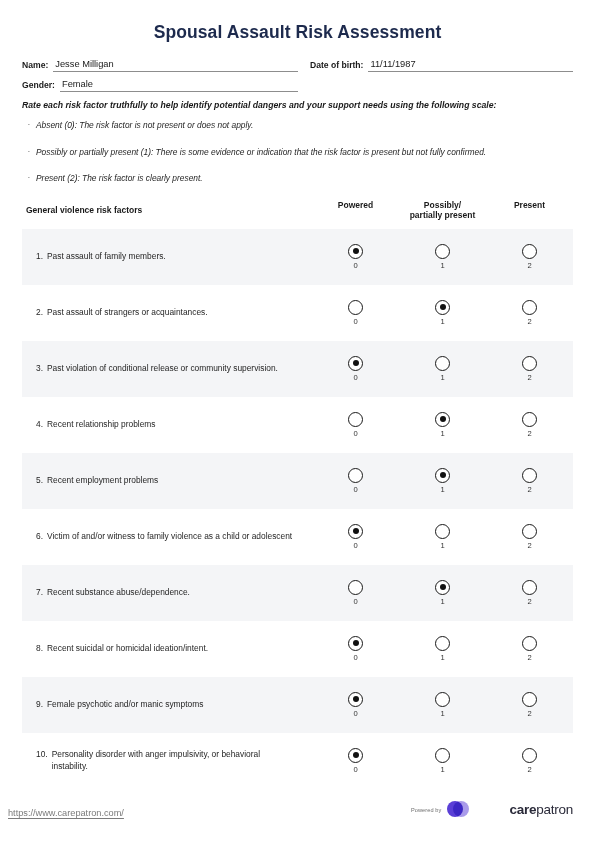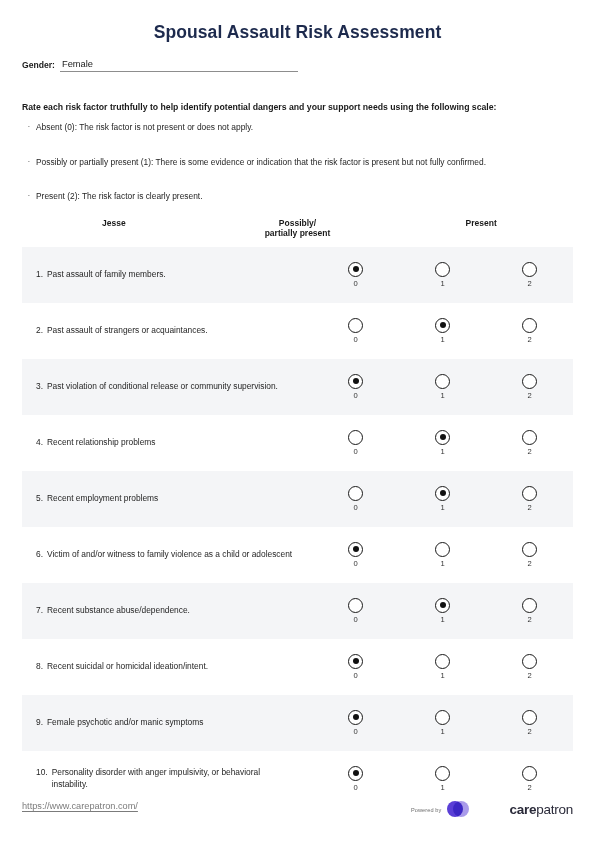--- a/index.html
+++ b/index.html
@@ -72,34 +72,35 @@
   .field-value {
     font-size: 9.3px;
     color: #1a1a1a;
     padding-left: 2px;
     display: block;
     line-height: 12px;
   }
 
   
   .instructions {
-    margin-top: 29px;
+    margin-top: 7px;
+    font-style: italic;
   }
   .instr-lead {
     font-size: 8.7px;
     font-weight: bold;
     line-height: 13px;
     color: #1a1a1a;
     text-align: justify;
   }
   .instr-list {
     margin-top: 7px;
     display: flex;
     flex-direction: column;
-    gap: 22px;
+    gap: 14px;
   }
   .instr-item {
     display: flex;
     font-size: 8.4px;
     line-height: 12.5px;
     color: #1f1f1f;
   }
   .instr-bullet {
     width: 14px;
     flex: 0 0 14px;
@@ -193,25 +194,25 @@
 
   .opt-num {
     font-size: 7.6px;
     color: #333333;
     line-height: 9px;
   }
 
   
   .footer {
     position: absolute;
-    left: 22px;
+    left: 8px;
     right: 22px;
     bottom: 24px;
     display: flex;
-    align-items: flex-start;
+    align-items: flex-end;
     justify-content: space-between;
     gap: 10px;
   }
   .footer-link {
     font-size: 9.2px;
     color: #7b7b7b;
     text-decoration: underline;
     text-underline-offset: 2px;
   }
   .brand {
@@ -256,20 +257,34 @@
 </head>
 <body>
 
 <div class="page">
 
   <div class="doc-title">Spousal Assault Risk Assessment</div>
 
   <div class="field-grid">
     <div class="field-row">
       <div class="field-cell fc-left">
+        <span class="field-label">Name:</span>
+        <span class="field-underline">
+          <span class="field-value">Jesse Milligan</span>
+        </span>
+      </div>
+      <div class="field-cell fc-right">
+        <span class="field-label">Date of birth:</span>
+        <span class="field-underline">
+          <span class="field-value">11/11/1987</span>
+        </span>
+      </div>
+    </div>
+    <div class="field-row">
+      <div class="field-cell fc-left">
         <span class="field-label">Gender:</span>
         <span class="field-underline">
           <span class="field-value">Female</span>
         </span>
       </div>
     </div>
   </div>
 
   <div class="instructions">
     <div class="instr-lead">Rate each risk factor truthfully to help identify potential dangers and your support needs using the following scale:</div>
@@ -285,22 +300,23 @@
       <div class="instr-item">
         <span class="instr-bullet">·</span>
         <span class="instr-text">Present (2): The risk factor is clearly present.</span>
       </div>
     </div>
   </div>
 
   <div class="table-wrap">
 
     <div class="thead">
+      <div class="th-factor">General violence risk factors</div>
       <div class="th-opt">
-        <span>Jesse</span>
+        <span>Powered</span>
       </div>
       <div class="th-opt">
         <span>Possibly/</span><br>
         <span>partially present</span>
       </div>
       <div class="th-opt">
         <span>Present</span>
       </div>
     </div>
 

